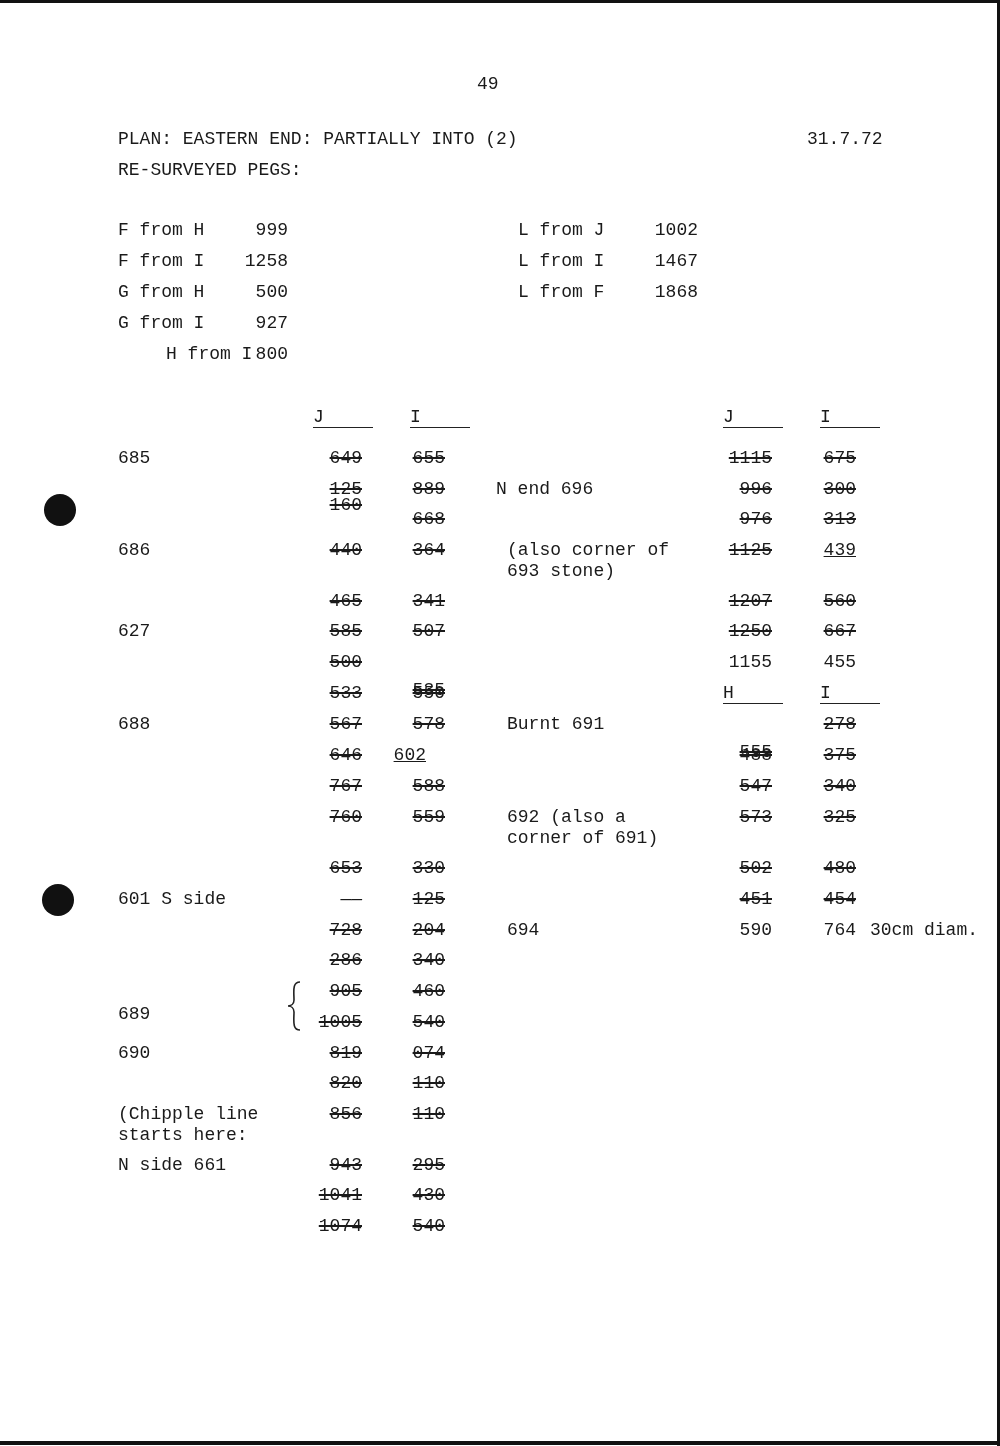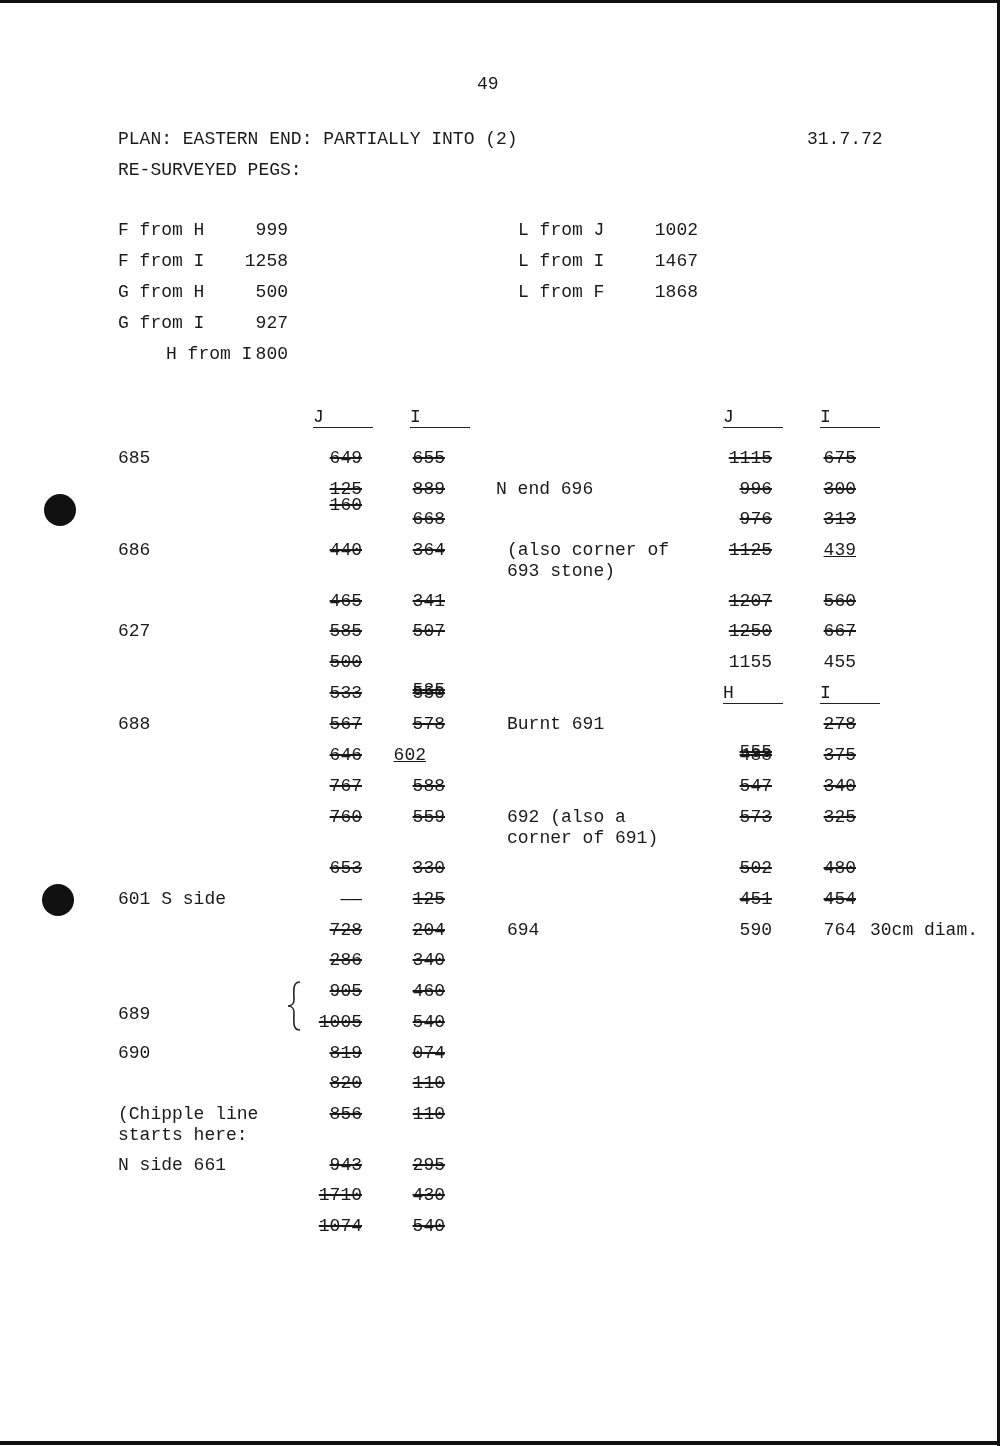--- a/index.html
+++ b/index.html
@@ -118,21 +118,21 @@
     <div class="abs num strike" style="left:395px; top:1043px; width:50px;">074</div>
     <div class="abs num strike" style="left:300px; top:1073px; width:62px;">820</div>
     <div class="abs num strike" style="left:395px; top:1073px; width:50px;">110</div>
     <div class="abs" style="left:118px; top:1104px;">(Chipple line
 starts here:</div>
     <div class="abs num strike" style="left:300px; top:1104px; width:62px;">856</div>
     <div class="abs num strike" style="left:395px; top:1104px; width:50px;">110</div>
     <div class="abs" style="left:118px; top:1155px;">N side 661</div>
     <div class="abs num strike" style="left:300px; top:1155px; width:62px;">943</div>
     <div class="abs num strike" style="left:395px; top:1155px; width:50px;">295</div>
-    <div class="abs num strike" style="left:300px; top:1185px; width:62px;">1710</div>
+    <div class="abs num strike" style="left:300px; top:1185px; width:62px;">1041</div>
     <div class="abs num strike" style="left:395px; top:1185px; width:50px;">430</div>
     <div class="abs num strike" style="left:300px; top:1216px; width:62px;">1074</div>
     <div class="abs num strike" style="left:395px; top:1216px; width:50px;">540</div>
   </div>
 <div id="right-table">
     <div class="abs num strike" style="left:710px; top:448px; width:62px;">1115</div>
     <div class="abs num strike" style="left:805px; top:448px; width:51px;">675</div>
     <div class="abs" style="left:496px; top:479px;">N end 696</div>
     <div class="abs num strike" style="left:710px; top:479px; width:62px;">996</div>
     <div class="abs num strike" style="left:805px; top:479px; width:51px;">300</div>

